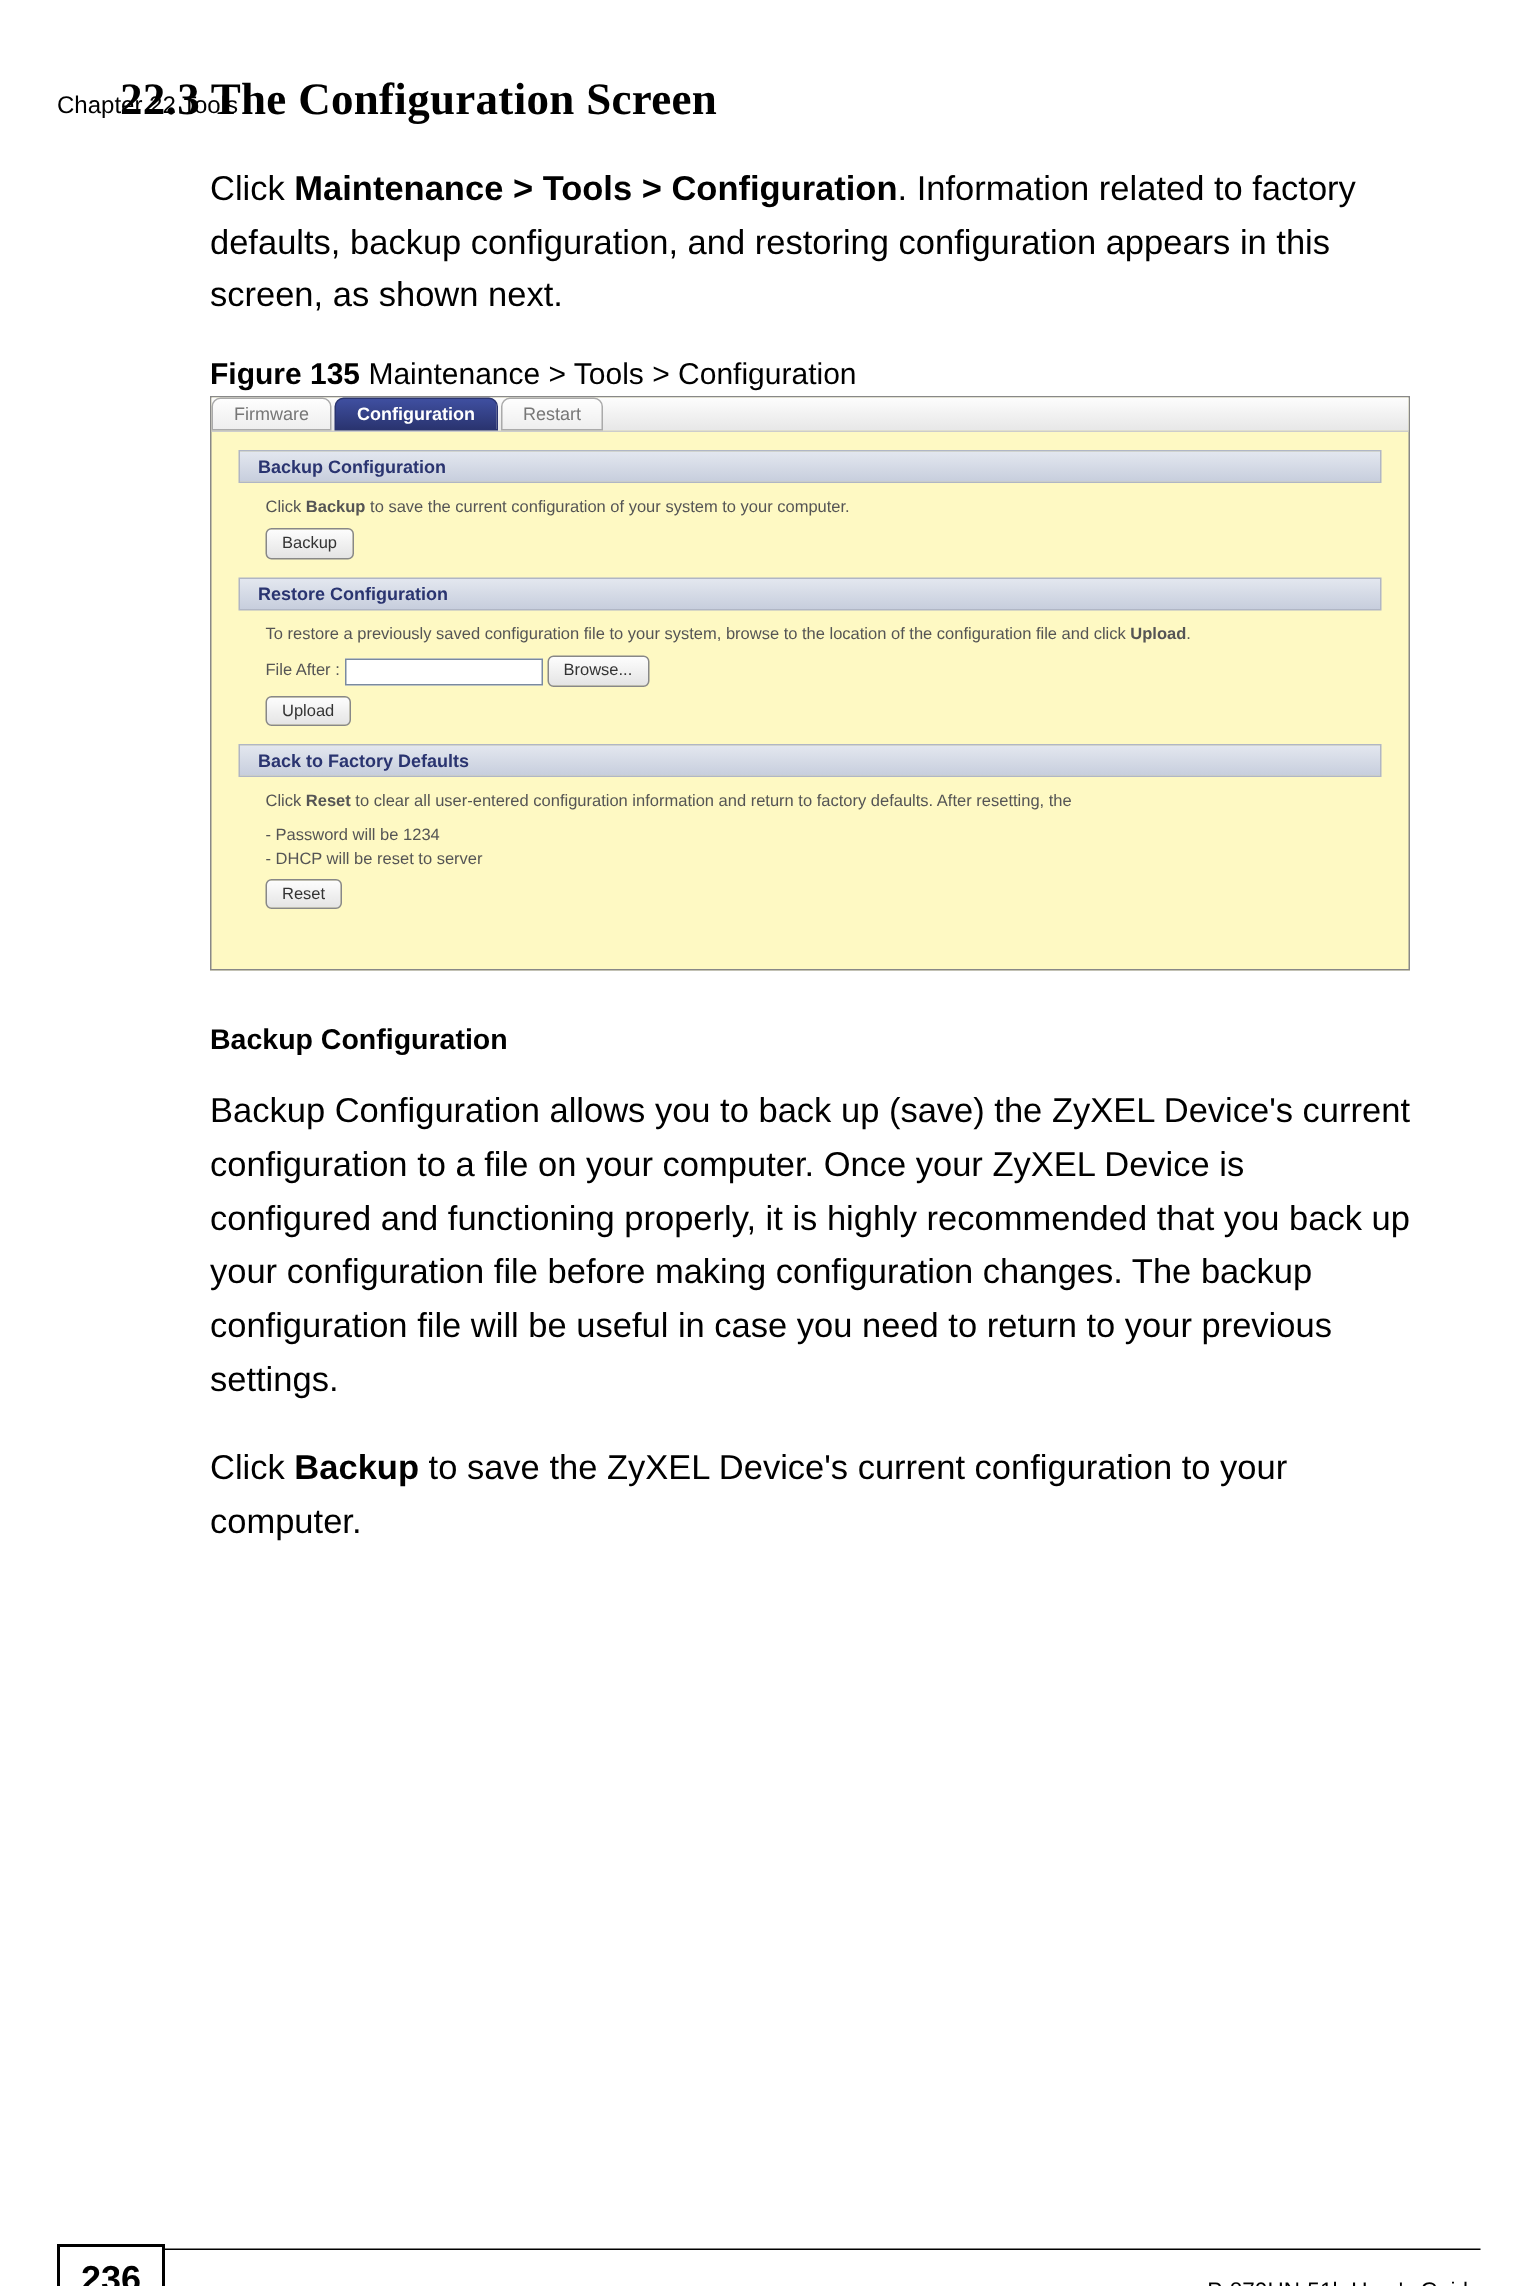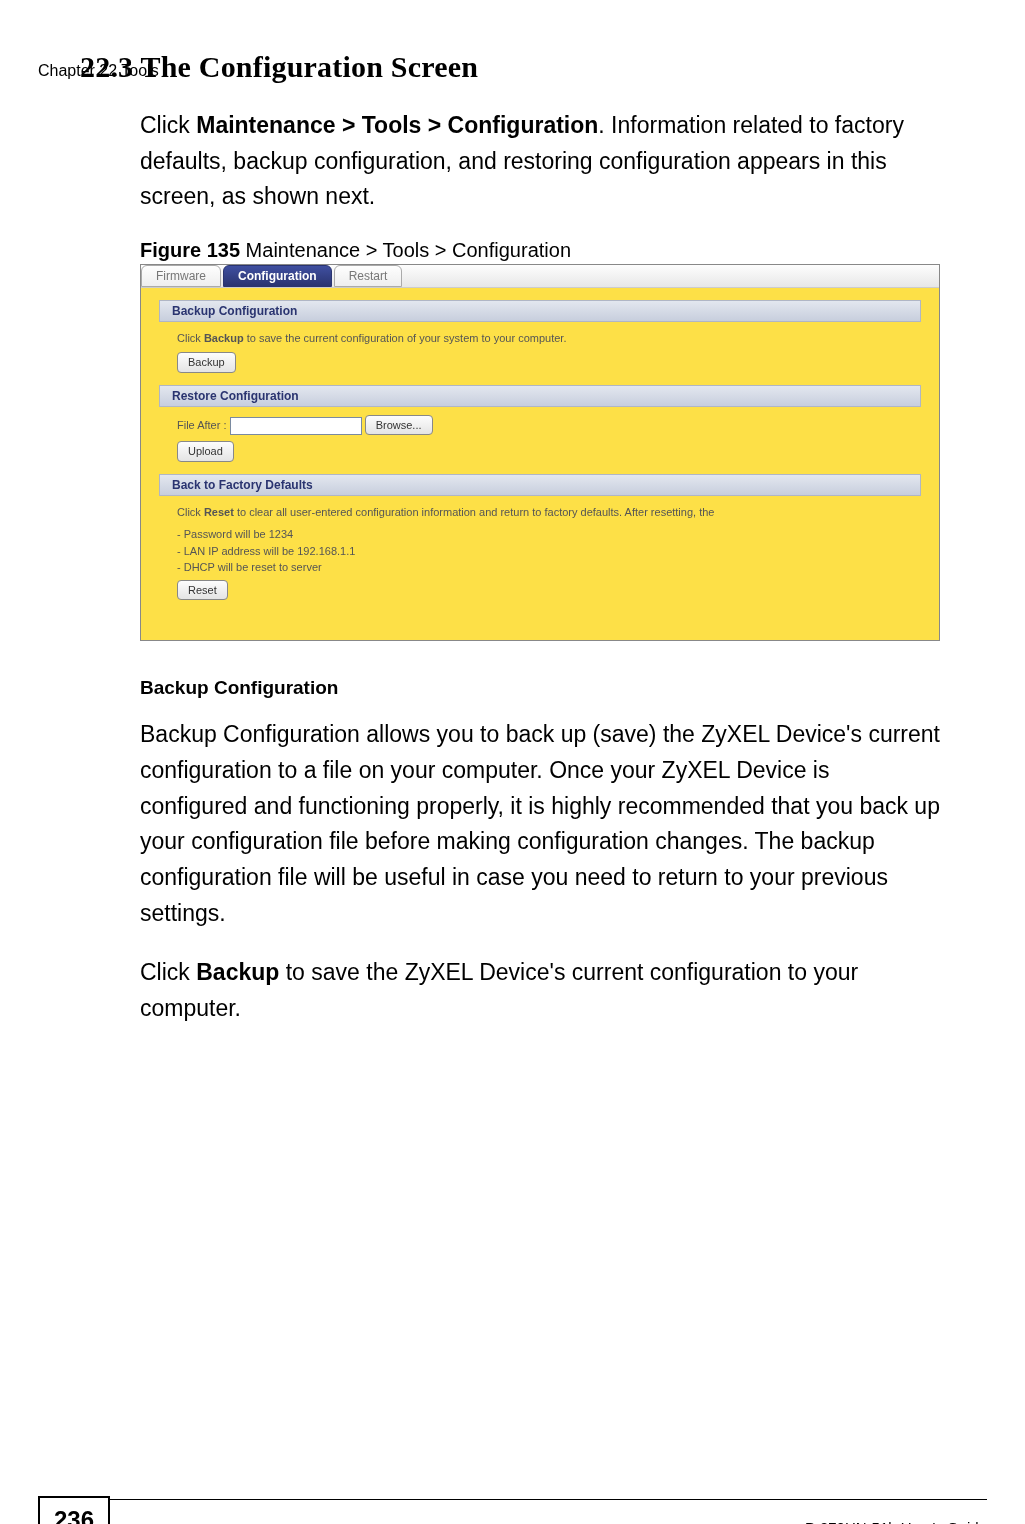--- a/index.html
+++ b/index.html
@@ -38,21 +38,21 @@
   }
   .figure-caption {
     font-size: 20px;
     margin: 0 0 2px 60px;
   }
   .figure-caption b { font-weight: bold; }
   .screenshot {
     margin-left: 60px;
     width: 800px;
     border: 1px solid #888;
-    background: #fde047;
+    background: #fef9c3;
     box-sizing: border-box;
     padding-bottom: 40px;
   }
   .tabbar {
     display: flex;
     background: linear-gradient(#fdfdfd,#e7e7e7);
     border-bottom: 1px solid #ccc;
     font-size: 12px;
   }
   .tab {
@@ -162,34 +162,36 @@
     <div class="section-body">
       <div class="row">
         <span>Click </span><b>Backup</b><span> to save the current configuration of your system to your computer.</span>
       </div>
       <span class="btn">Backup</span>
     </div>
 
     <div class="section-hdr">Restore Configuration</div>
     <div class="section-body">
       <div class="row">
+        <span>To restore a previously saved configuration file to your system, browse to the location of the configuration file and click </span><b>Upload</b><span>.</span>
+      </div>
+      <div class="row">
         <span>File After :</span>
         <span class="text-input"></span>
         <span class="btn">Browse...</span>
       </div>
       <span class="btn">Upload</span>
     </div>
 
     <div class="section-hdr">Back to Factory Defaults</div>
     <div class="section-body">
       <div class="row">
         <span>Click </span><b>Reset</b><span> to clear all user-entered configuration information and return to factory defaults. After resetting, the</span>
       </div>
       <div>- Password will be 1234</div>
-      <div>- LAN IP address will be 192.168.1.1</div>
       <div>- DHCP will be reset to server</div>
       <div style="margin-top:4px;">
         <span class="btn">Reset</span>
       </div>
     </div>
   </div>
 
   <div class="sub-heading">Backup Configuration</div>
 
   <p class="body-para">Backup Configuration allows you to back up (save) the ZyXEL Device's current configuration to a file on your computer. Once your ZyXEL Device is configured and functioning properly, it is highly recommended that you back up your configuration file before making configuration changes. The backup configuration file will be useful in case you need to return to your previous settings.</p>

